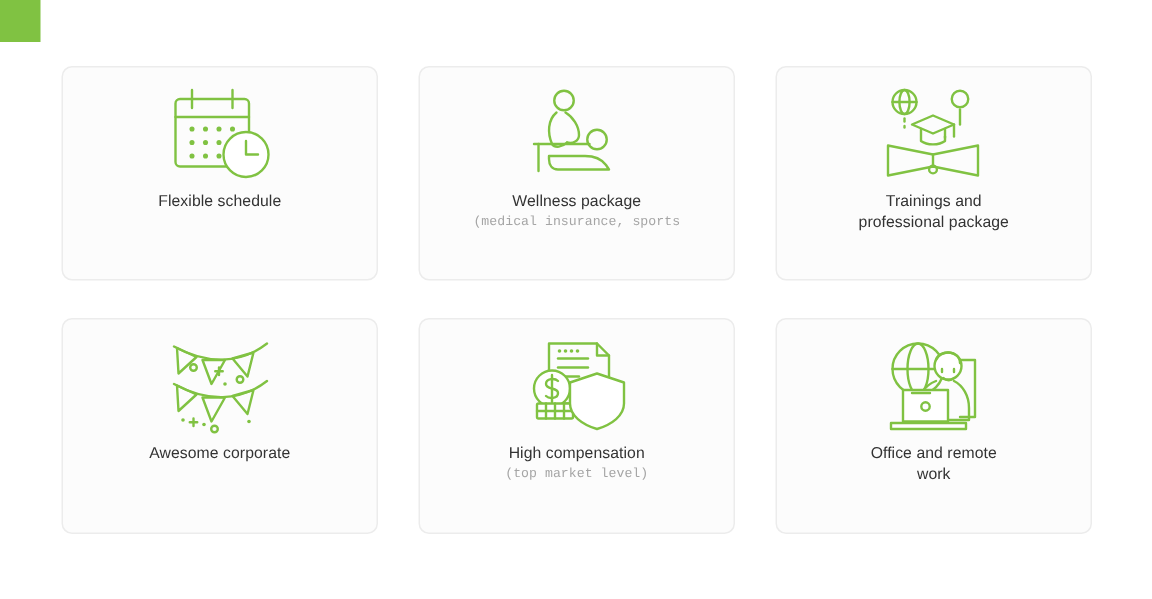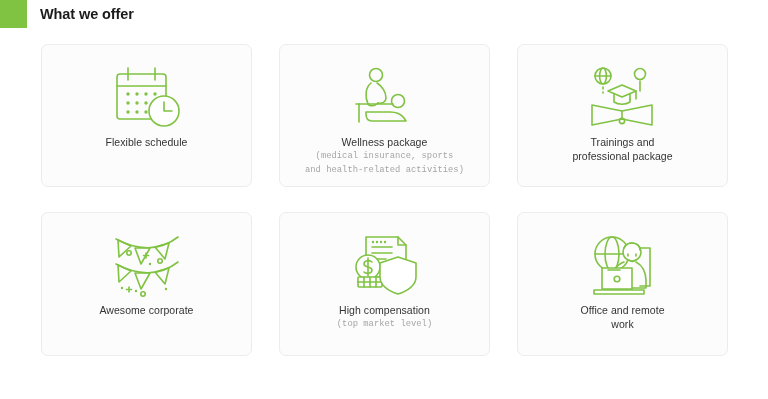--- a/index.html
+++ b/index.html
@@ -55,21 +55,21 @@
   }
 
   .card {
     background: #fcfcfc;
     border: 1px solid #ececec;
     border-radius: 7px;
     display: flex;
     flex-direction: column;
     align-items: center;
     justify-content: flex-start;
-    padding-top: 16px;
+    padding-top: 8px;
     text-align: center;
   }
 
   .card-icon {
     height: 74px;
     display: flex;
     align-items: center;
     justify-content: center;
   }
 
@@ -109,21 +109,20 @@
     stroke: none;
   }
 </style>
 </head>
 <body>
 
 <div class="page">
 
   <div class="accent-block"></div>
 
-  <div class="section-title">What we offer</div>
 
   <div class="cards-grid">
 
     <div class="card">
       <div class="card-icon">
         <svg width="76" height="68" viewBox="0 0 76 68">
           <rect class="icon-stroke" x="8" y="10" width="49" height="45" rx="3"></rect>
           <line class="icon-stroke" x1="8" y1="22" x2="57" y2="22"></line>
           <line class="icon-stroke" x1="19" y1="4" x2="19" y2="16"></line>
           <line class="icon-stroke" x1="46" y1="4" x2="46" y2="16"></line>
@@ -155,21 +154,20 @@
           <path class="icon-stroke" d="M22 40 C 24 43, 29 42, 32 39"></path>
           <circle class="icon-stroke" cx="52" cy="37" r="6.5"></circle>
           <line class="icon-stroke" x1="10" y1="40" x2="47" y2="40"></line>
           <line class="icon-stroke" x1="13" y1="40" x2="13" y2="58"></line>
           <path class="icon-stroke" d="M20 48 L 44 48 C 50 48, 55 50, 58 54 L 60 57 L 26 57 C 22 57, 20 54, 20 50 Z"></path>
         </svg>
       </div>
       <div class="card-text">
         <div class="card-title">Wellness package</div>
         <div class="card-subtitle">(medical insurance, sports</div>
-        <div class="card-subtitle">and health-related activities)</div>
       </div>
     </div>
 
     <div class="card">
       <div class="card-icon">
         <svg width="78" height="70" viewBox="0 0 78 70">
           <circle class="icon-stroke" cx="19" cy="13" r="8"></circle>
           <ellipse class="icon-stroke" cx="19" cy="13" rx="3.4" ry="8"></ellipse>
           <line class="icon-stroke" x1="11" y1="13" x2="27" y2="13"></line>
           <circle class="icon-stroke" cx="56" cy="11" r="5.5"></circle>

